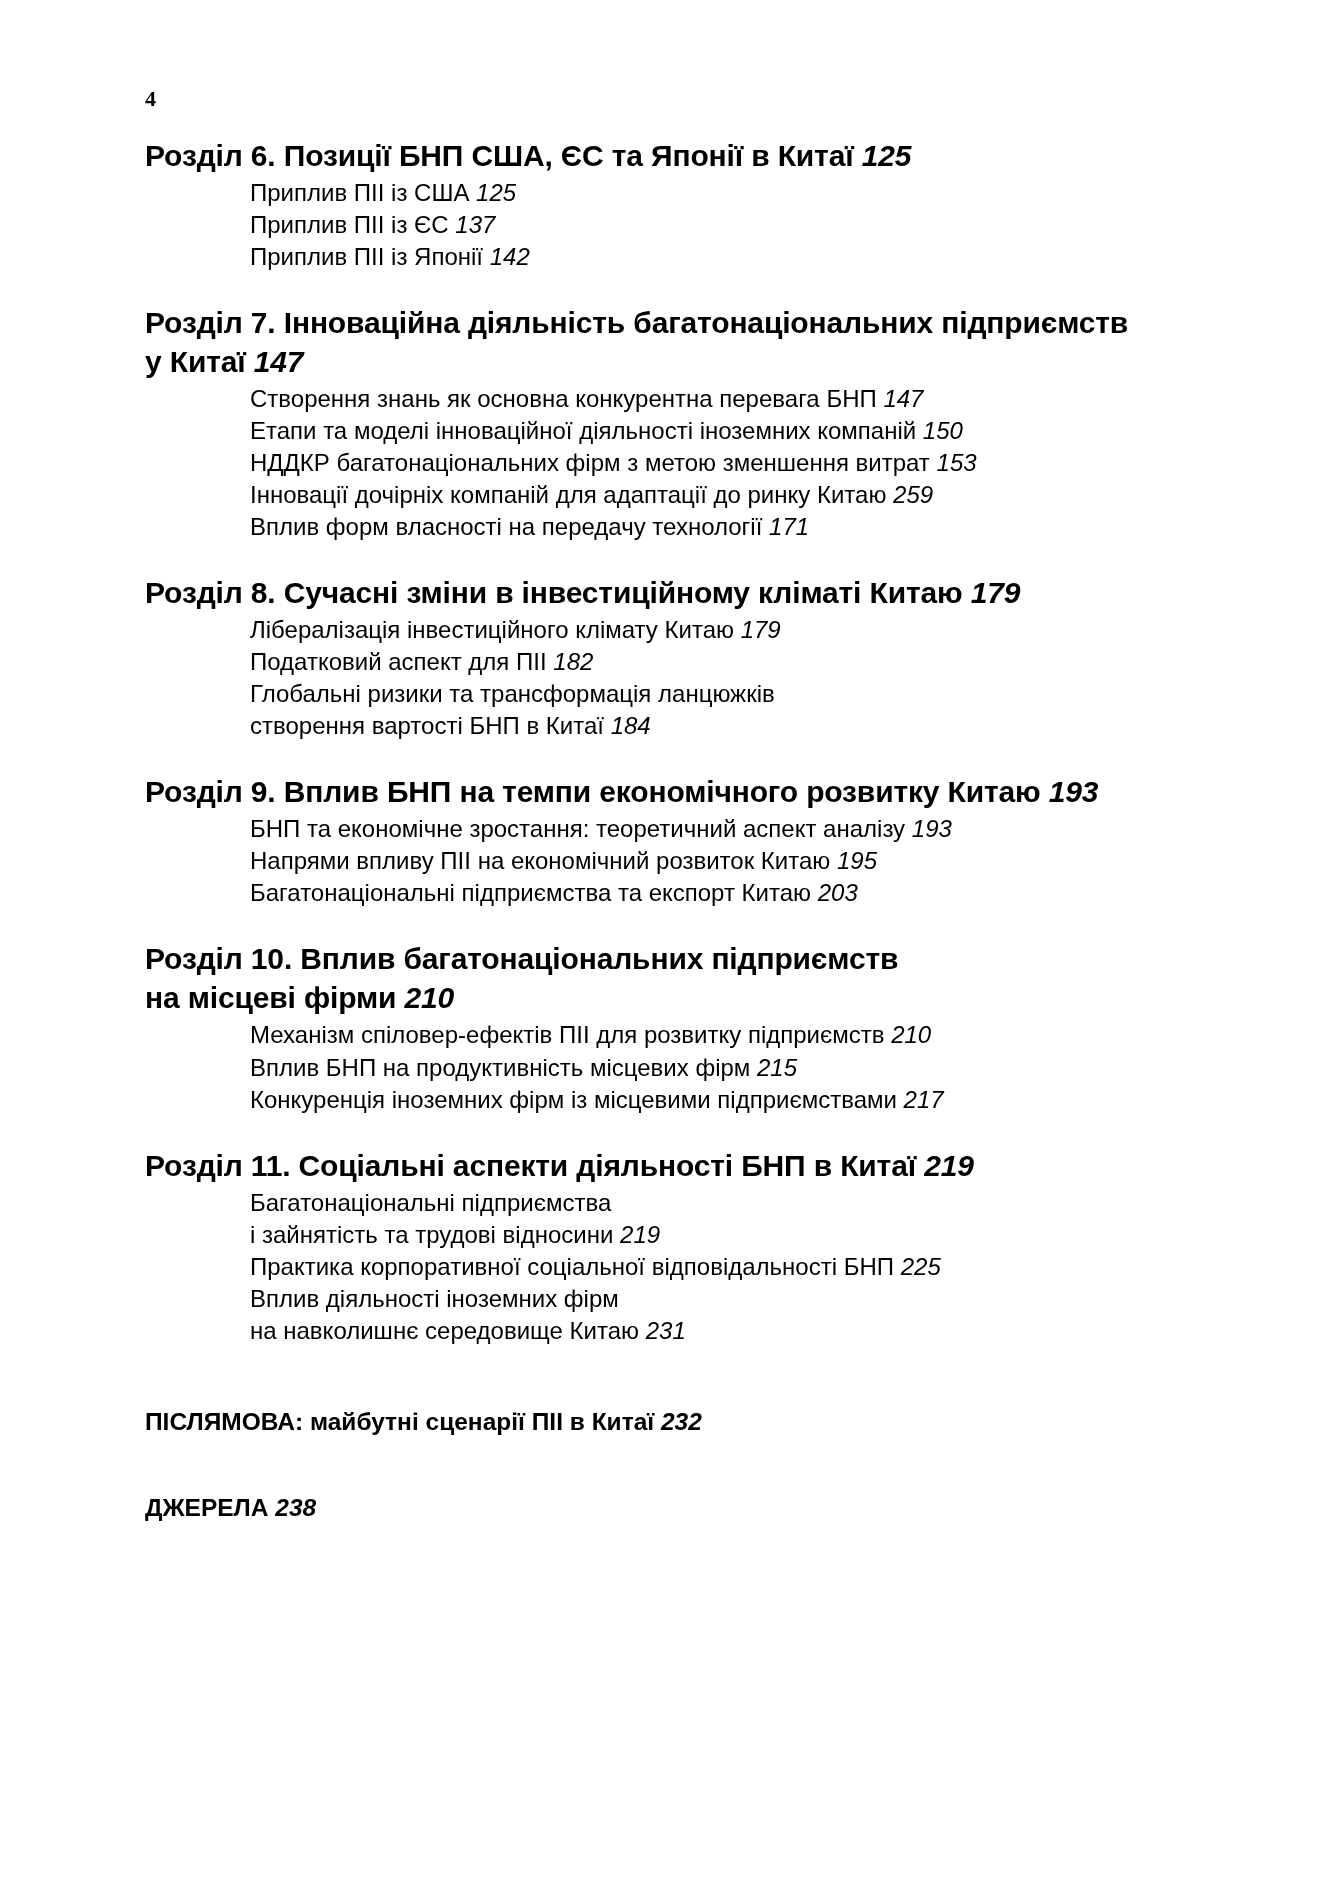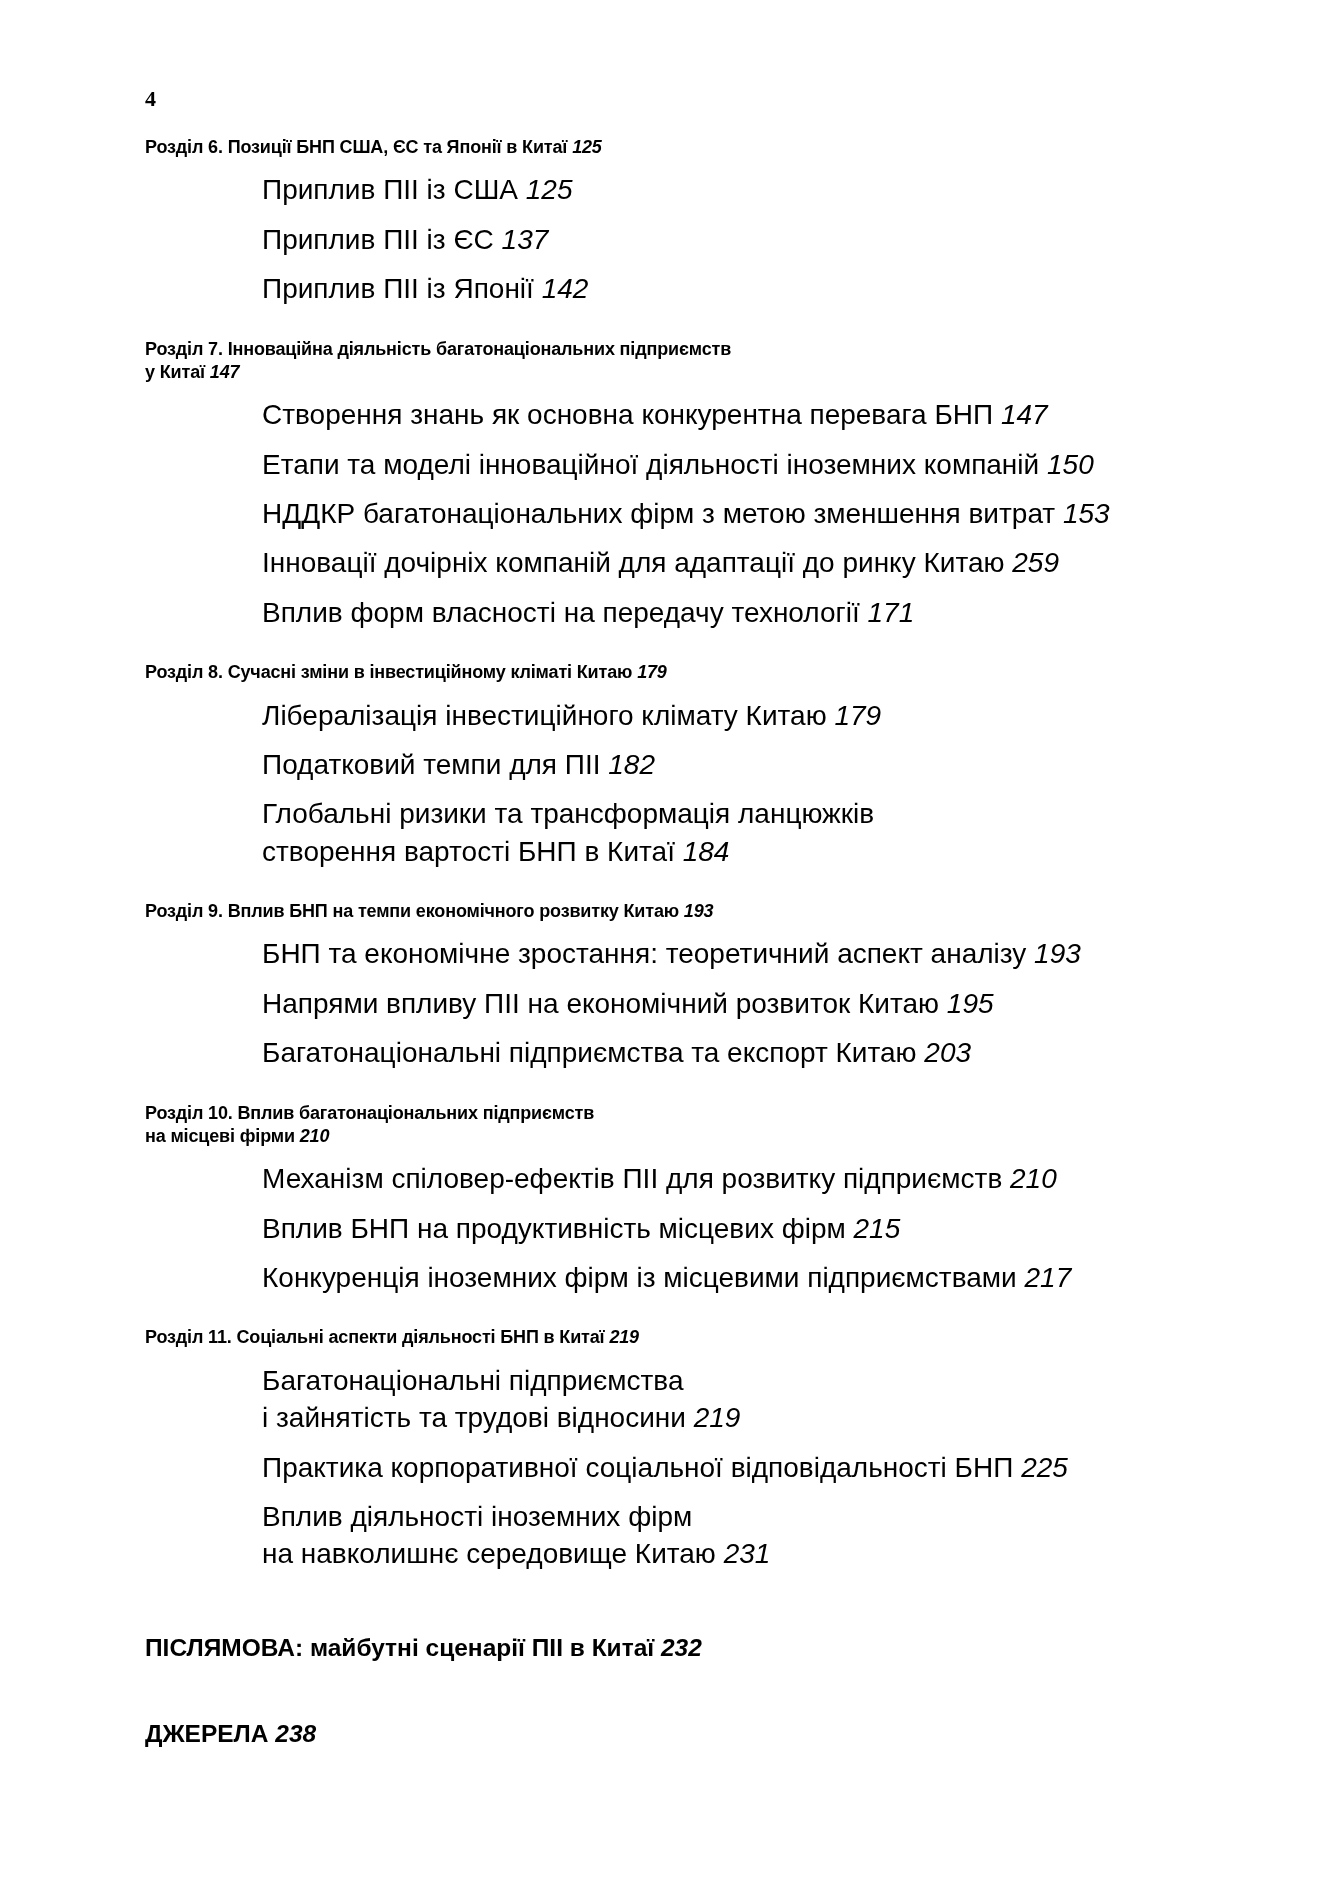--- a/index.html
+++ b/index.html
@@ -41,42 +41,42 @@
     width: 1050px;
   }
   .chapter-block {
     margin-bottom: 30px;
   }
   .chapter-block:last-child {
     margin-bottom: 0;
   }
   .chapter-title {
     font-weight: 700;
-    font-size: 18px;
+    font-size: 30px;
     line-height: 1.30;
     letter-spacing: -0.15px;
     color: #000;
     margin: 0;
     white-space: pre-line;
   }
   .chapter-title .pg {
     font-style: italic;
     font-weight: 700;
   }
   .entries {
     margin: 2px 0 0 0;
     padding: 0;
     list-style: none;
   }
   .entry {
     font-weight: 400;
-    font-size: 28px;
+    font-size: 24px;
     line-height: 1.335;
     color: #000;
-    margin: 12px;
+    margin: 0;
     padding-left: 105px;
     white-space: pre-line;
   }
   .entry .pg {
     font-style: italic;
   }
   .standalone {
     font-weight: 700;
     font-size: 24.5px;
     line-height: 1.30;
@@ -117,21 +117,21 @@
         <li class="entry"><span>НДДКР багатонаціональних фірм з метою зменшення витрат</span> <span class="pg">153</span></li>
         <li class="entry"><span>Інновації дочірніх компаній для адаптації до ринку Китаю</span> <span class="pg">259</span></li>
         <li class="entry"><span>Вплив форм власності на передачу технології</span> <span class="pg">171</span></li>
       </ul>
     </div>
 
     <div class="chapter-block">
       <div class="chapter-title"><span>Розділ 8. Сучасні зміни в інвестиційному кліматі Китаю</span> <span class="pg">179</span></div>
       <ul class="entries">
         <li class="entry"><span>Лібералізація інвестиційного клімату Китаю</span> <span class="pg">179</span></li>
-        <li class="entry"><span>Податковий темпи для ПІІ</span> <span class="pg">182</span></li>
+        <li class="entry"><span>Податковий аспект для ПІІ</span> <span class="pg">182</span></li>
         <li class="entry"><span>Глобальні ризики та трансформація ланцюжків
 створення вартості БНП в Китаї</span> <span class="pg">184</span></li>
       </ul>
     </div>
 
     <div class="chapter-block">
       <div class="chapter-title"><span>Розділ 9. Вплив БНП на темпи економічного розвитку Китаю</span> <span class="pg">193</span></div>
       <ul class="entries">
         <li class="entry"><span>БНП та економічне зростання: теоретичний аспект аналізу</span> <span class="pg">193</span></li>
         <li class="entry"><span>Напрями впливу ПІІ на економічний розвиток Китаю</span> <span class="pg">195</span></li>

